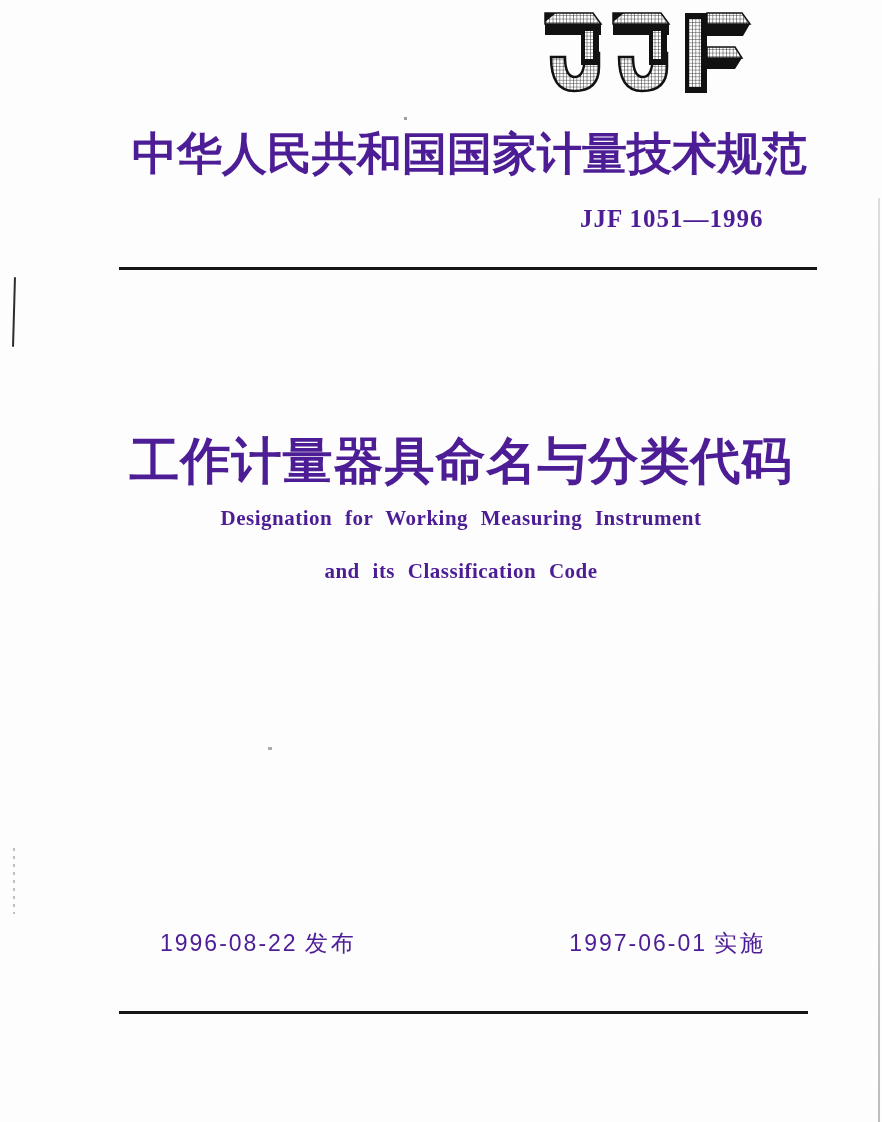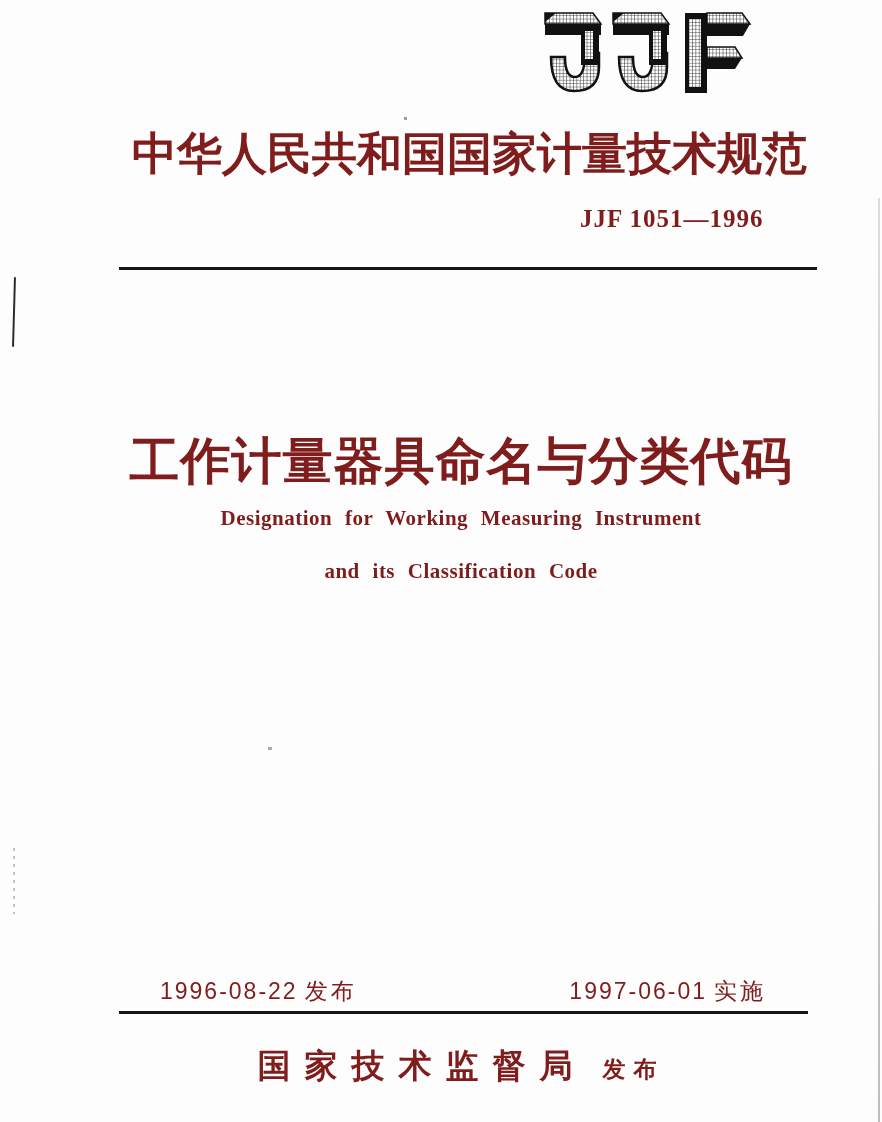--- a/index.html
+++ b/index.html
@@ -68,21 +68,21 @@
     font-weight: bold;
     word-spacing: 7px;
     letter-spacing: 0.5px;
     white-space: nowrap;
   }
   .en1 { top: 506px; }
   .en2 { top: 559px; }
   
   .dates-row {
     position: absolute;
-    top: 976px;
+    top: 928px;
     left: 120px;
     width: 690px;
     box-sizing: border-box;
     padding: 0 44px 0 40px;
     display: flex;
     justify-content: space-between;
     font-family: "Liberation Sans", sans-serif;
     font-size: 23px;
     letter-spacing: 2px;
     white-space: nowrap;
@@ -116,21 +116,21 @@
     left: 878px; top: 198px; width: 2px; height: 924px;
     background: linear-gradient(#c2c2c2, #8a8a8a);
     opacity: .55;
   }
   .a-dot1 { left: 268px; top: 747px; width: 4px; height: 3px; background: #ababab; }
   .a-dot2 { left: 404px; top: 117px; width: 3px; height: 3px; background: #9d9d9d; }
 </style>
 </head>
 <body>
 
-<div class="page" style="background: rgb(253, 253, 253); color: #7f1d1d;">
+<div class="page" style="background: rgb(253, 253, 253); color: #4c1d95;">
 
   <div class="logo" role="img" aria-label="JJF">
     <svg viewBox="0 0 216 92" xmlns="http://www.w3.org/2000/svg">
       <defs>
         <pattern id="ht" width="3.4" height="3.4" patternUnits="userSpaceOnUse">
           <rect width="3.4" height="3.4" fill="#ffffff"></rect>
           <path d="M0 0 H3.4 M0 0 V3.4" stroke="#2e2e2e" stroke-width="1"></path>
         </pattern>
       </defs>
 
@@ -174,24 +174,20 @@
   <div class="dates-row">
     <div>
       <span>1996-08-22</span><span class="date-label">发布</span>
     </div>
     <div>
       <span>1997-06-01</span><span class="date-label">实施</span>
     </div>
   </div>
   <div class="rule rule-bottom"></div>
 
-  <div class="issuer-row">
-    <span class="issuer-name">国家技术监督局</span>
-    <span class="issuer-action">发布</span>
-  </div>
 
   <div class="artifact a-left-stroke"></div>
   <div class="artifact a-left-dots"></div>
   <div class="artifact a-right-line"></div>
   <div class="artifact a-dot1"></div>
   <div class="artifact a-dot2"></div>
 
 </div>
 
 </body></html>

